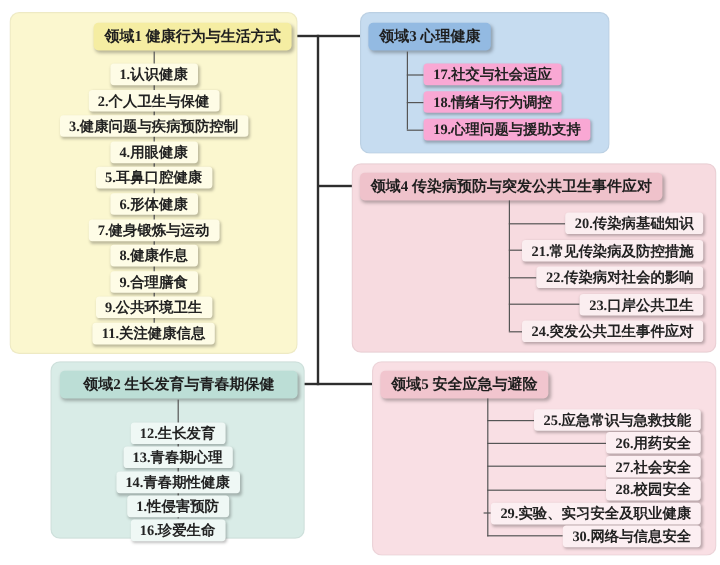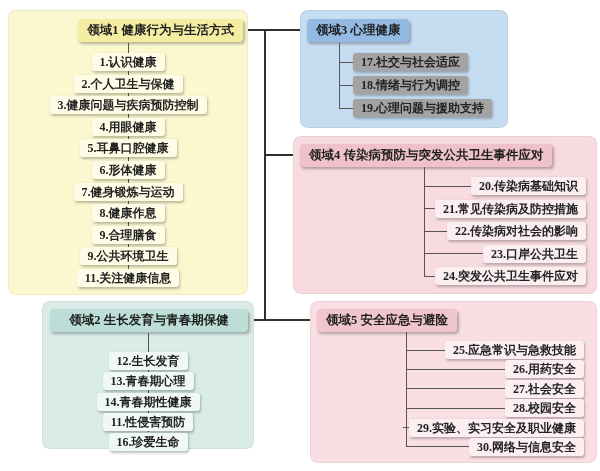--- a/index.html
+++ b/index.html
@@ -10,21 +10,21 @@
        color:#1e1e1e;text-align:center;line-height:15px;white-space:nowrap;
        box-shadow:1.5px 2px 3px rgba(0,0,0,0.28);}
   .items{position:absolute;display:flex;flex-direction:column;justify-content:space-between;}
   .row{display:flex;align-items:center;height:18px;position:relative;z-index:1;}
   .row.center{justify-content:center;}
   .row.right{justify-content:flex-end;}
   .box{font-size:12px;font-weight:bold;color:#222;line-height:14px;padding:2px 8px;
        border-radius:3px;white-space:nowrap;box-shadow:1px 1.5px 2.5px rgba(0,0,0,0.25);}
   .p1 .box{background:#FEFCE6;}
   .p2 .box{background:#EFF8F5;margin-top:20px;}
-  .p3 .box{background:#a3a3a3;}
+  .p3 .box{background:#f9a8d4;}
   .p4 .box{background:#FBEEF0;}
   .p5 .box{background:#FCEFF2;}
   .stub{height:1px;background:#555;}
   .stub.fixed{flex:0 0 14px;width:14px;}
   .stub.flex{flex:1 1 auto;min-width:6px;}
   .spine{position:absolute;width:1px;background:#555;z-index:0;}
   .line{position:absolute;background:#2e2e2e;}
 
   #panel1{left:8px;top:10px;width:238px;height:283px;}
   #hdr1{right:4px;top:8px;}
@@ -163,21 +163,21 @@
       <div class="row center">
           <span class="box">12.生长发育</span>
         </div>
       <div class="row center">
           <span class="box">13.青春期心理</span>
         </div>
       <div class="row center">
           <span class="box">14.青春期性健康</span>
         </div>
       <div class="row center">
-          <span class="box">11.性侵害预防</span>
+          <span class="box">1.性侵害预防</span>
         </div>
       <div class="row center">
           <span class="box">16.珍爱生命</span>
         </div>
     </div>
   </div>
 
   <div class="panel p5" id="panel5" style="background: rgb(249, 223, 228);">
     <div class="hdr" id="hdr5" style="background: rgb(241, 197, 206);">领域5 安全应急与避险</div>
     <div class="items" id="items5">

